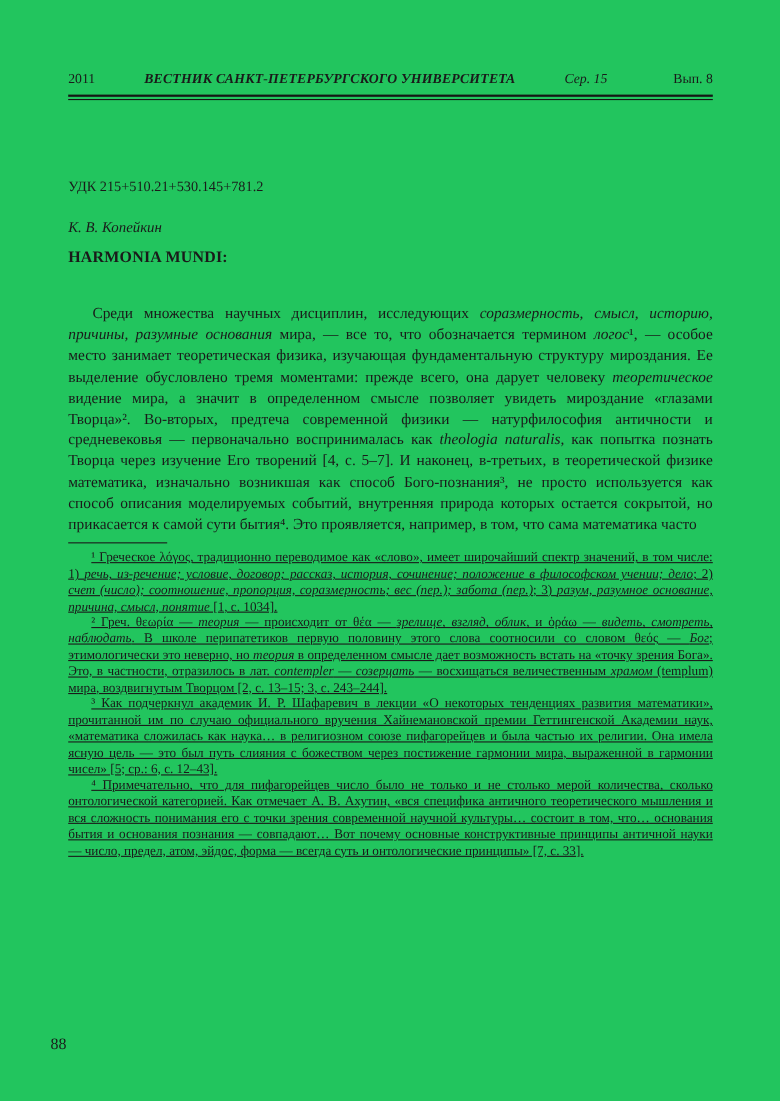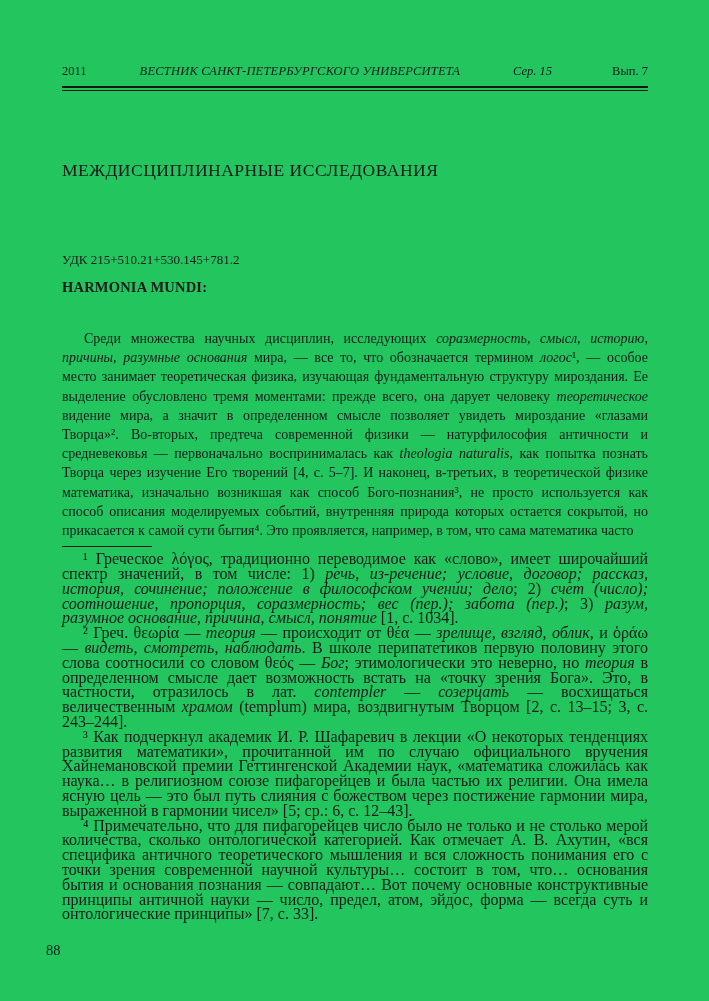--- a/index.html
+++ b/index.html
@@ -24,20 +24,21 @@
     font-size:12.5px;
     line-height:15px;
     white-space:nowrap;
   }
   .running-head .year { }
   .running-head .journal {
     flex:1;
     text-align:center;
     font-style:italic;
     letter-spacing:0.2px;
+    font-weight:bold;
   }
   .running-head .series { font-style:italic; margin-right:60px; }
   .running-head .issue { }
   .double-rule {
     margin-top:7px;
     height:5px;
     border-top:2px solid #151515;
     border-bottom:1px solid #151515;
   }
   .section-heading {
@@ -72,22 +73,23 @@
     text-align:justify;
     text-indent:22px;
   }
   .fn-sep {
     margin-top:6px;
     width:90px;
     border-top:1.2px solid #1a1a1a;
   }
   .footnotes {
     margin-top:5px;
-    font-size:16px;
+    font-size:12px;
     line-height:14.8px;
+    text-decoration:underline;
   }
   .fn {
     text-align:justify;
     text-indent:21px;
   }
   .copyright {
     text-indent:21px;
     text-align:left;
   }
   .folio {
@@ -100,29 +102,29 @@
 </style>
 </head>
 <body>
 
 <div class="page">
 
   <header class="running-head">
     <span class="year">2011</span>
     <span class="journal">ВЕСТНИК САНКТ-ПЕТЕРБУРГСКОГО УНИВЕРСИТЕТА</span>
     <span class="series">Сер. 15</span>
-    <span class="issue">Вып. 7</span>
+    <span class="issue">Вып. 8</span>
   </header>
 
   <div class="double-rule"></div>
 
-  <h1 class="section-heading">МЕЖДИСЦИПЛИНАРНЫЕ ИССЛЕДОВАНИЯ</h1>
 
   <div class="udc">УДК 215+510.21+530.145+781.2</div>
 
+  <div class="author">К. В. Копейкин</div>
 
   <h2 class="article-title">
     <span>HARMONIA MUNDI:</span><br>
   </h2>
 
   <p class="body-text"><span>Среди множества научных дисциплин, исследующих </span><span class="it">соразмерность, смысл, историю, причины, разумные основания</span><span> мира, — все то, что обозначается термином </span><span class="it">логос</span><span>¹, — особое место занимает теоретическая физика, изучающая фундаментальную структуру мироздания. Ее выделение обусловлено тремя моментами: прежде всего, она дарует человеку </span><span class="it">теоретическое</span><span> видение мира, а значит в определенном смысле позволяет увидеть мироздание «глазами Творца»². Во-вторых, предтеча современной физики — натурфилософия античности и средневековья — первоначально воспринималась как </span><span class="it">theologia naturalis</span><span>, как попытка познать Творца через изучение Его творений [4, с. 5–7]. И наконец, в-третьих, в теоретической физике математика, изначально возникшая как способ Бого-познания³, не просто используется как способ описания моделируемых событий, внутренняя природа которых остается сокрытой, но прикасается к самой сути бытия⁴. Это проявляется, например, в том, что сама математика часто</span></p>
 
   <div class="fn-sep"></div>
 
   <section class="footnotes">

